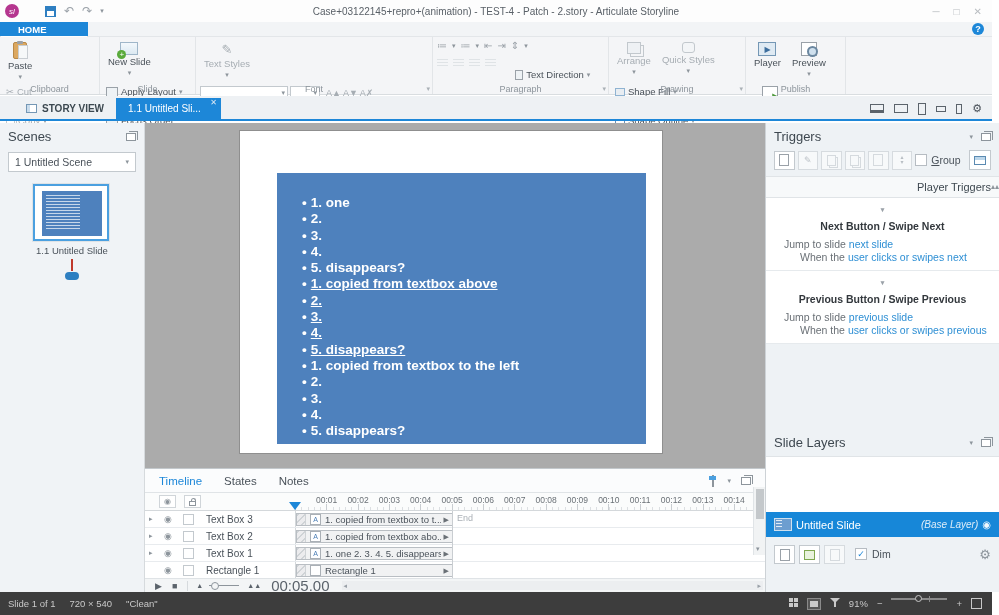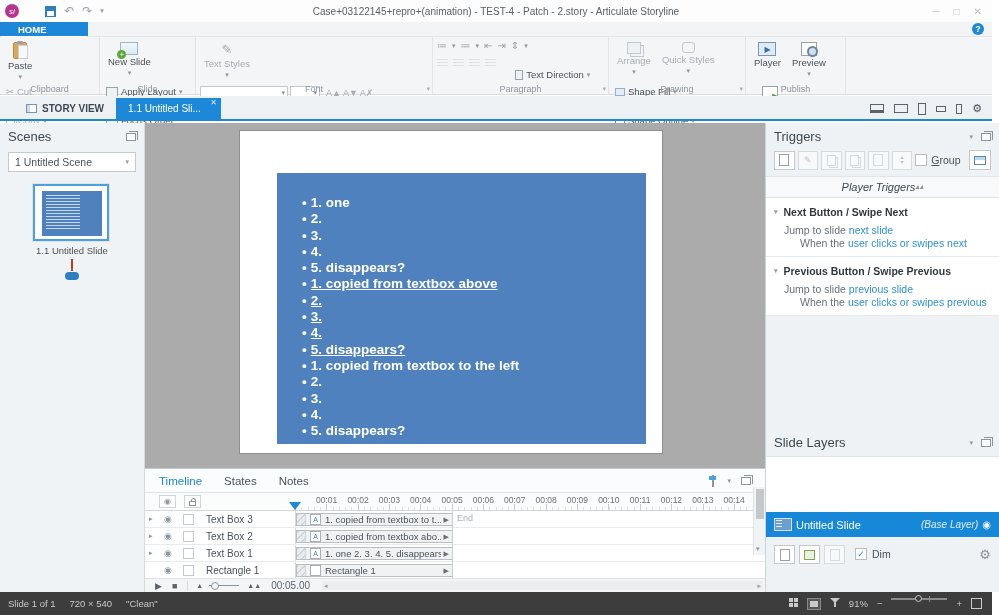--- a/index.html
+++ b/index.html
@@ -112,25 +112,25 @@
   .rightpane { position:absolute; right:0; top:0; width:234px; height:469px; background:#eef2f5; border-left:1px solid #cdd2d6; }
   .trigtools { display:flex; align-items:center; gap:3px; padding:2px 8px 6px; }
   .tbtn { width:21px; height:19px; background:#fff; border:1px solid #c3c9ce; display:flex; align-items:center; justify-content:center; color:#8d959c; font-size:9px; }
   .tbtn.dis { opacity:.55; }
   .spinner { display:flex; flex-direction:column; line-height:5px; font-size:6px; color:#8d959c; }
   .grpchk { display:flex; align-items:center; gap:4px; margin-left:auto; font-size:10.5px; color:#4a525a; }
   .grpchk .lbl::first-letter { text-decoration:underline; }
   .chkbox { width:12px; height:12px; background:#fff; border:1px solid #b6bcc2; display:flex; align-items:center; justify-content:center; font-size:9px; color:#1d87d8; }
   .wizbtn { width:22px; height:20px; background:#fff; border:1px solid #c3c9ce; margin-left:6px; display:flex; align-items:center; justify-content:center; }
   .wizic { width:12px; height:9px; border:1px solid #5b8ab1; background:linear-gradient(#bcd6ea 3px,#fff 3px); }
-  .sectionhdr { background:#f7f9fa; border-top:1px solid #e0e4e7; border-bottom:1px solid #e0e4e7; padding:4px 0; font-size:11px; color:#3e4850; display:flex; justify-content:center; align-items:center;font-style:italic; }
+  .sectionhdr { background:#f7f9fa; border-top:1px solid #e0e4e7; border-bottom:1px solid #e0e4e7; padding:4px 0; font-size:11px; color:#3e4850; display:flex; justify-content:flex-end; align-items:center; }
   .collapseall { color:#8d959c; font-size:8px; line-height:4px; text-align:center; }
   .triglist { background:#fff; }
   .tgroup { border-bottom:1px solid #e6eaed; padding:6px 0 7px; }
-  .tgname { display:flex; align-items:center; gap:6px; padding:2px 8px 4px; font-size:10.5px; font-weight:bold; color:#33383d; }
+  .tgname { display:flex; align-items:center; gap:6px; padding:2px 8px 4px; font-size:10.5px; font-weight:bold; color:#33383d;flex-direction:column; }
   .tgname .car { color:#9aa1a8; }
   .tline1 { padding:2px 8px 0 18px; font-size:10.5px; color:#6a7076; }
   .tline2 { padding:1px 8px 0 34px; font-size:10.5px; color:#6a7076; }
   .tlink { color:#2e8fd4; }
 
   .layerspanel { position:absolute; left:0; right:0; top:306px; bottom:0; }
   .layerlist { position:absolute; left:0; right:0; top:27px; bottom:55px; background:#fff; border-top:1px solid #e0e4e7; }
   .layerrow { position:absolute; left:0; right:0; bottom:0; height:25px; background:#1787d8; color:#fff; display:flex; align-items:center; padding:0 8px; gap:4px; }
   .lthumb { width:18px; height:13px; background:#6d9ed0; border:1px solid #cfe0ee; position:relative; }
   .lthumb::before { content:""; position:absolute; left:1px; top:1px; width:6px; height:9px; background:repeating-linear-gradient(#fff 0 1px, transparent 1px 3px); opacity:.8; }
@@ -180,21 +180,21 @@
   .endlabel { position:absolute; left:162px; top:2px; font-size:9px; color:#aab0b6; }
   .vscroll { position:absolute; right:0; top:18px; width:12px; height:68px; background:#f1f3f4; border-left:1px solid #e0e4e7; }
   .vthumb { position:absolute; left:2px; top:2px; width:8px; height:30px; background:#c4c8cb; }
   .varrow { position:absolute; left:2px; bottom:2px; font-size:7px; color:#8d959c; }
   .transport { position:absolute; left:0; right:0; bottom:0; height:14px; background:#f3f5f6; border-top:1px solid #dfe3e6; display:flex; align-items:center; font-size:9px; color:#5b636b; }
   .transport .tp { margin-left:10px; }
   .tpdivider { width:1px; height:10px; background:#d6dadd; margin-left:10px; }
   .zslider { width:30px; height:1px; background:#8d959c; position:relative; margin-left:6px; }
   .zslider::before { content:""; position:absolute; left:2px; top:-3px; width:6px; height:6px; border-radius:50%; border:1px solid #8d959c; background:#f3f5f6; }
   .ztri { font-size:7px; margin-left:8px; }
-  .tptime { margin-left:10px; font-size:10px; }
+  .tptime { margin-left:10px; font-size:15px; }
   .hscroll { flex:1; margin:2px 2px 2px 12px; height:9px; background:#eceef0; position:relative; }
   .hscroll .ha { position:absolute; top:0; font-size:7px; color:#9aa1a8; line-height:9px; }
   .hscroll .ha.l { left:2px; } .hscroll .ha.r { right:2px; }
 
   
   .statusbar { position:absolute; left:0; right:0; bottom:0; height:23px; background:#3d3d3d; color:#c9c9c9; display:flex; align-items:center; font-size:9.5px; }
   .statusbar .sitem { margin-left:14px; }
   .statusbar .sitem:first-child { margin-left:8px; }
   .sright { margin-left:auto; display:flex; align-items:flex-start; gap:9px; padding-right:10px; }
   .griddots { width:9px; height:9px; background:

